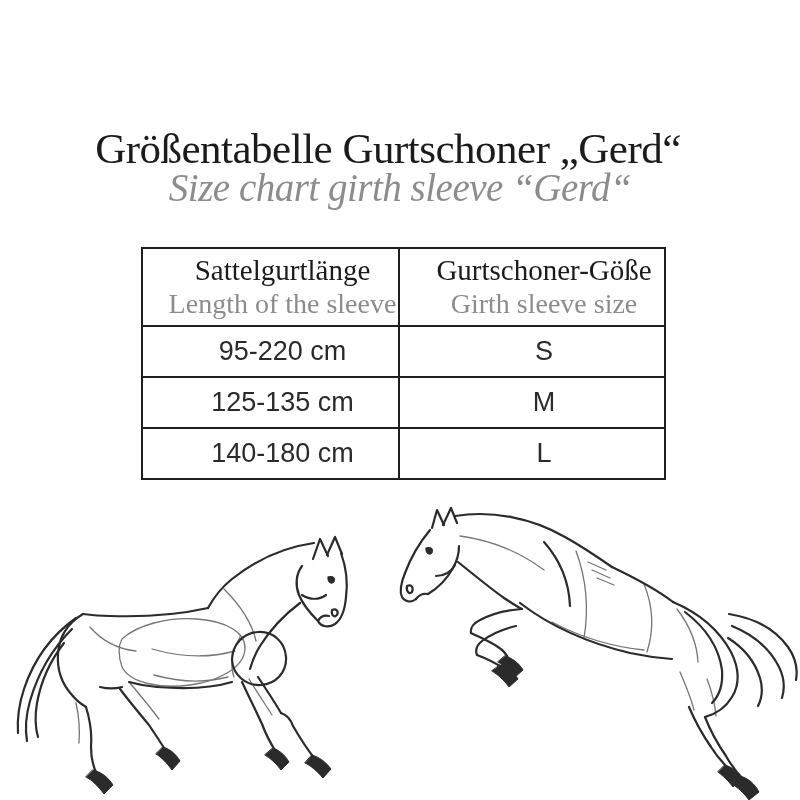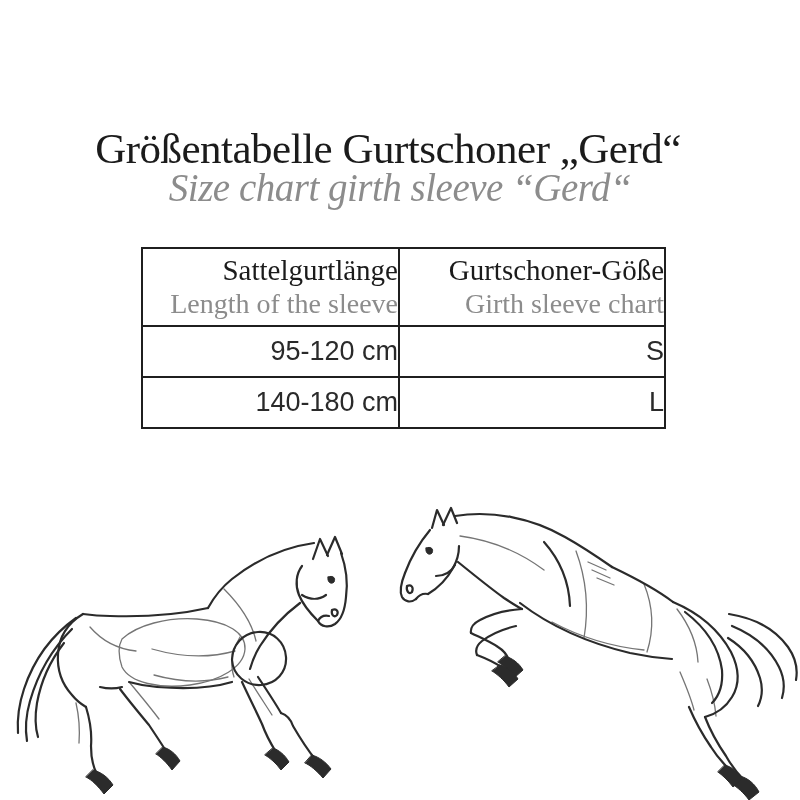--- a/index.html
+++ b/index.html
@@ -16,21 +16,21 @@
   .title-en{
     position:absolute;top:165px;left:0;width:800px;text-align:center;
     font-family:"Liberation Serif", serif;font-size:39px;letter-spacing:-0.5px;
     color:#8c8c8c;white-space:nowrap;font-style:italic;
   }
   table.size-chart{
     position:absolute;left:141px;top:247px;width:523px;
     border-collapse:collapse;table-layout:fixed;
   }
   table.size-chart th, table.size-chart td{
-    border:2px solid #1f1f1f;padding:0 0 0 24px;text-align:right;vertical-align:middle;
+    border:2px solid #1f1f1f;padding:0 0 0 24px;text-align:center;vertical-align:middle;
   }
   table.size-chart col.c1{width:257px;}
   table.size-chart col.c2{width:266px;}
   table.size-chart th{height:76px;font-weight:normal;vertical-align:middle;}
   table.size-chart td{height:49px;}
   .h-de{
     font-family:"Liberation Serif", serif;font-size:29px;color:#1b1b1b;line-height:1.15;
     white-space:nowrap;
   }
   .h-en{
@@ -61,28 +61,32 @@
         <col class="c2">
       </colgroup>
     <thead>
       <tr>
         <th>
           <div class="h-de">Sattelgurtlänge</div>
           <div class="h-en">Length of the sleeve</div>
         </th>
         <th>
           <div class="h-de">Gurtschoner-Göße</div>
-          <div class="h-en">Girth sleeve chart</div>
+          <div class="h-en">Girth sleeve size</div>
         </th>
       </tr>
     </thead>
     <tbody>
       <tr>
-        <td><span class="cell-val">95-120 cm</span></td>
+        <td><span class="cell-val">95-220 cm</span></td>
         <td><span class="cell-val">S</span></td>
+      </tr>
+      <tr>
+        <td><span class="cell-val">125-135 cm</span></td>
+        <td><span class="cell-val">M</span></td>
       </tr>
       <tr>
         <td><span class="cell-val">140-180 cm</span></td>
         <td><span class="cell-val">L</span></td>
       </tr>
     </tbody>
   </table>
 
   <svg class="horse-svg horse-left" width="360" height="285" viewBox="0 0 360 285">
     <g class="stroke-soft">

